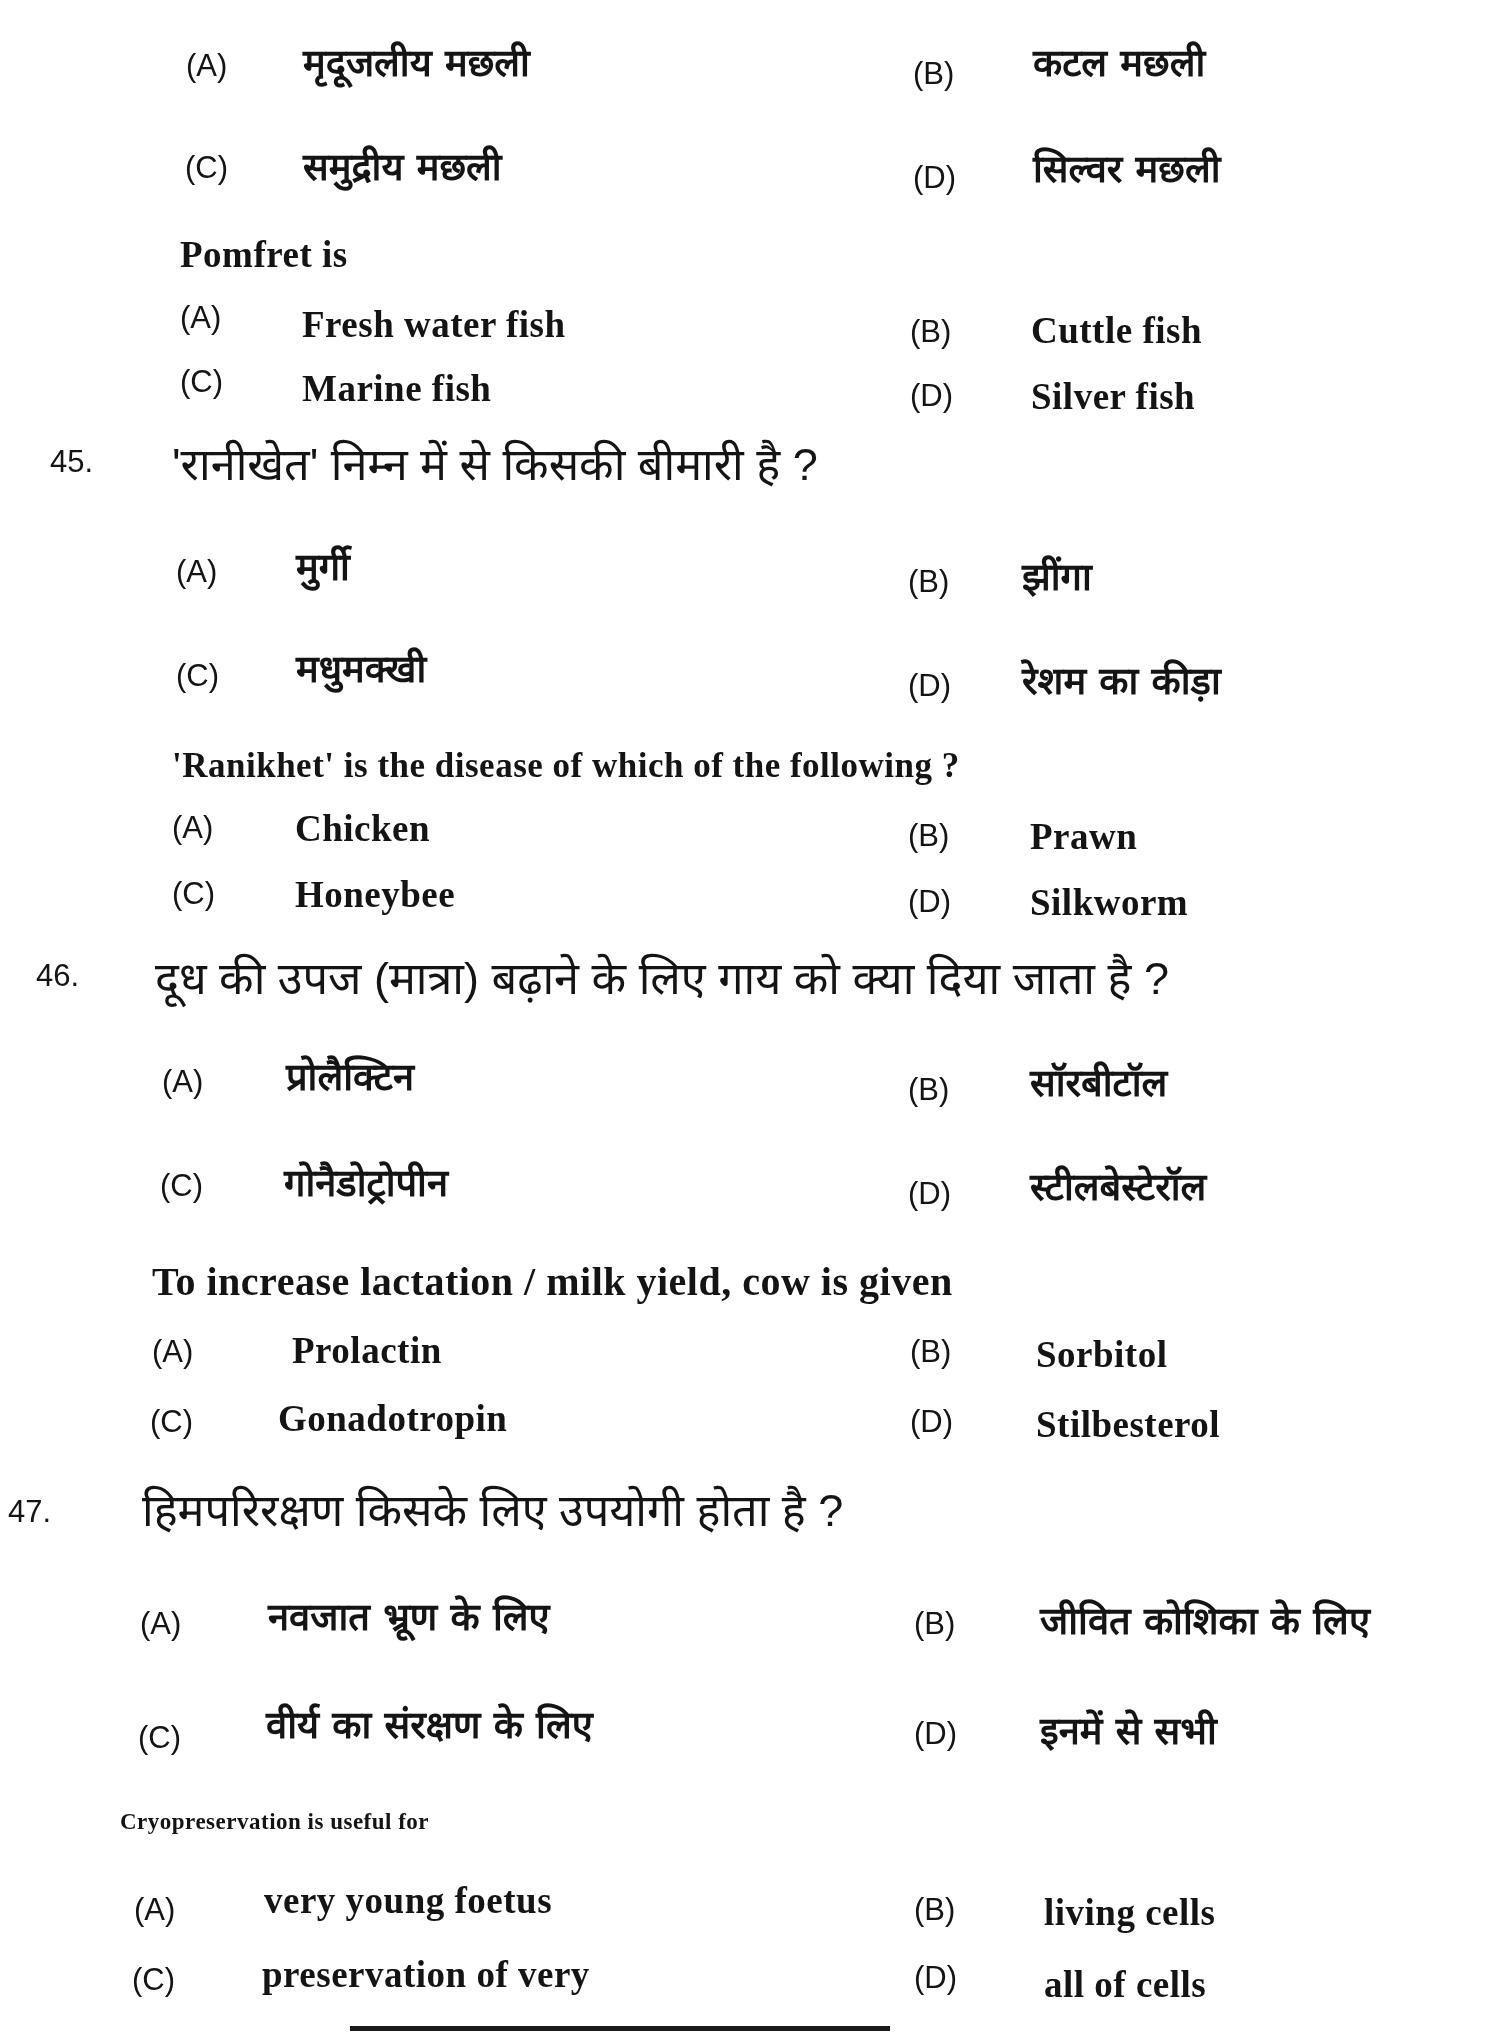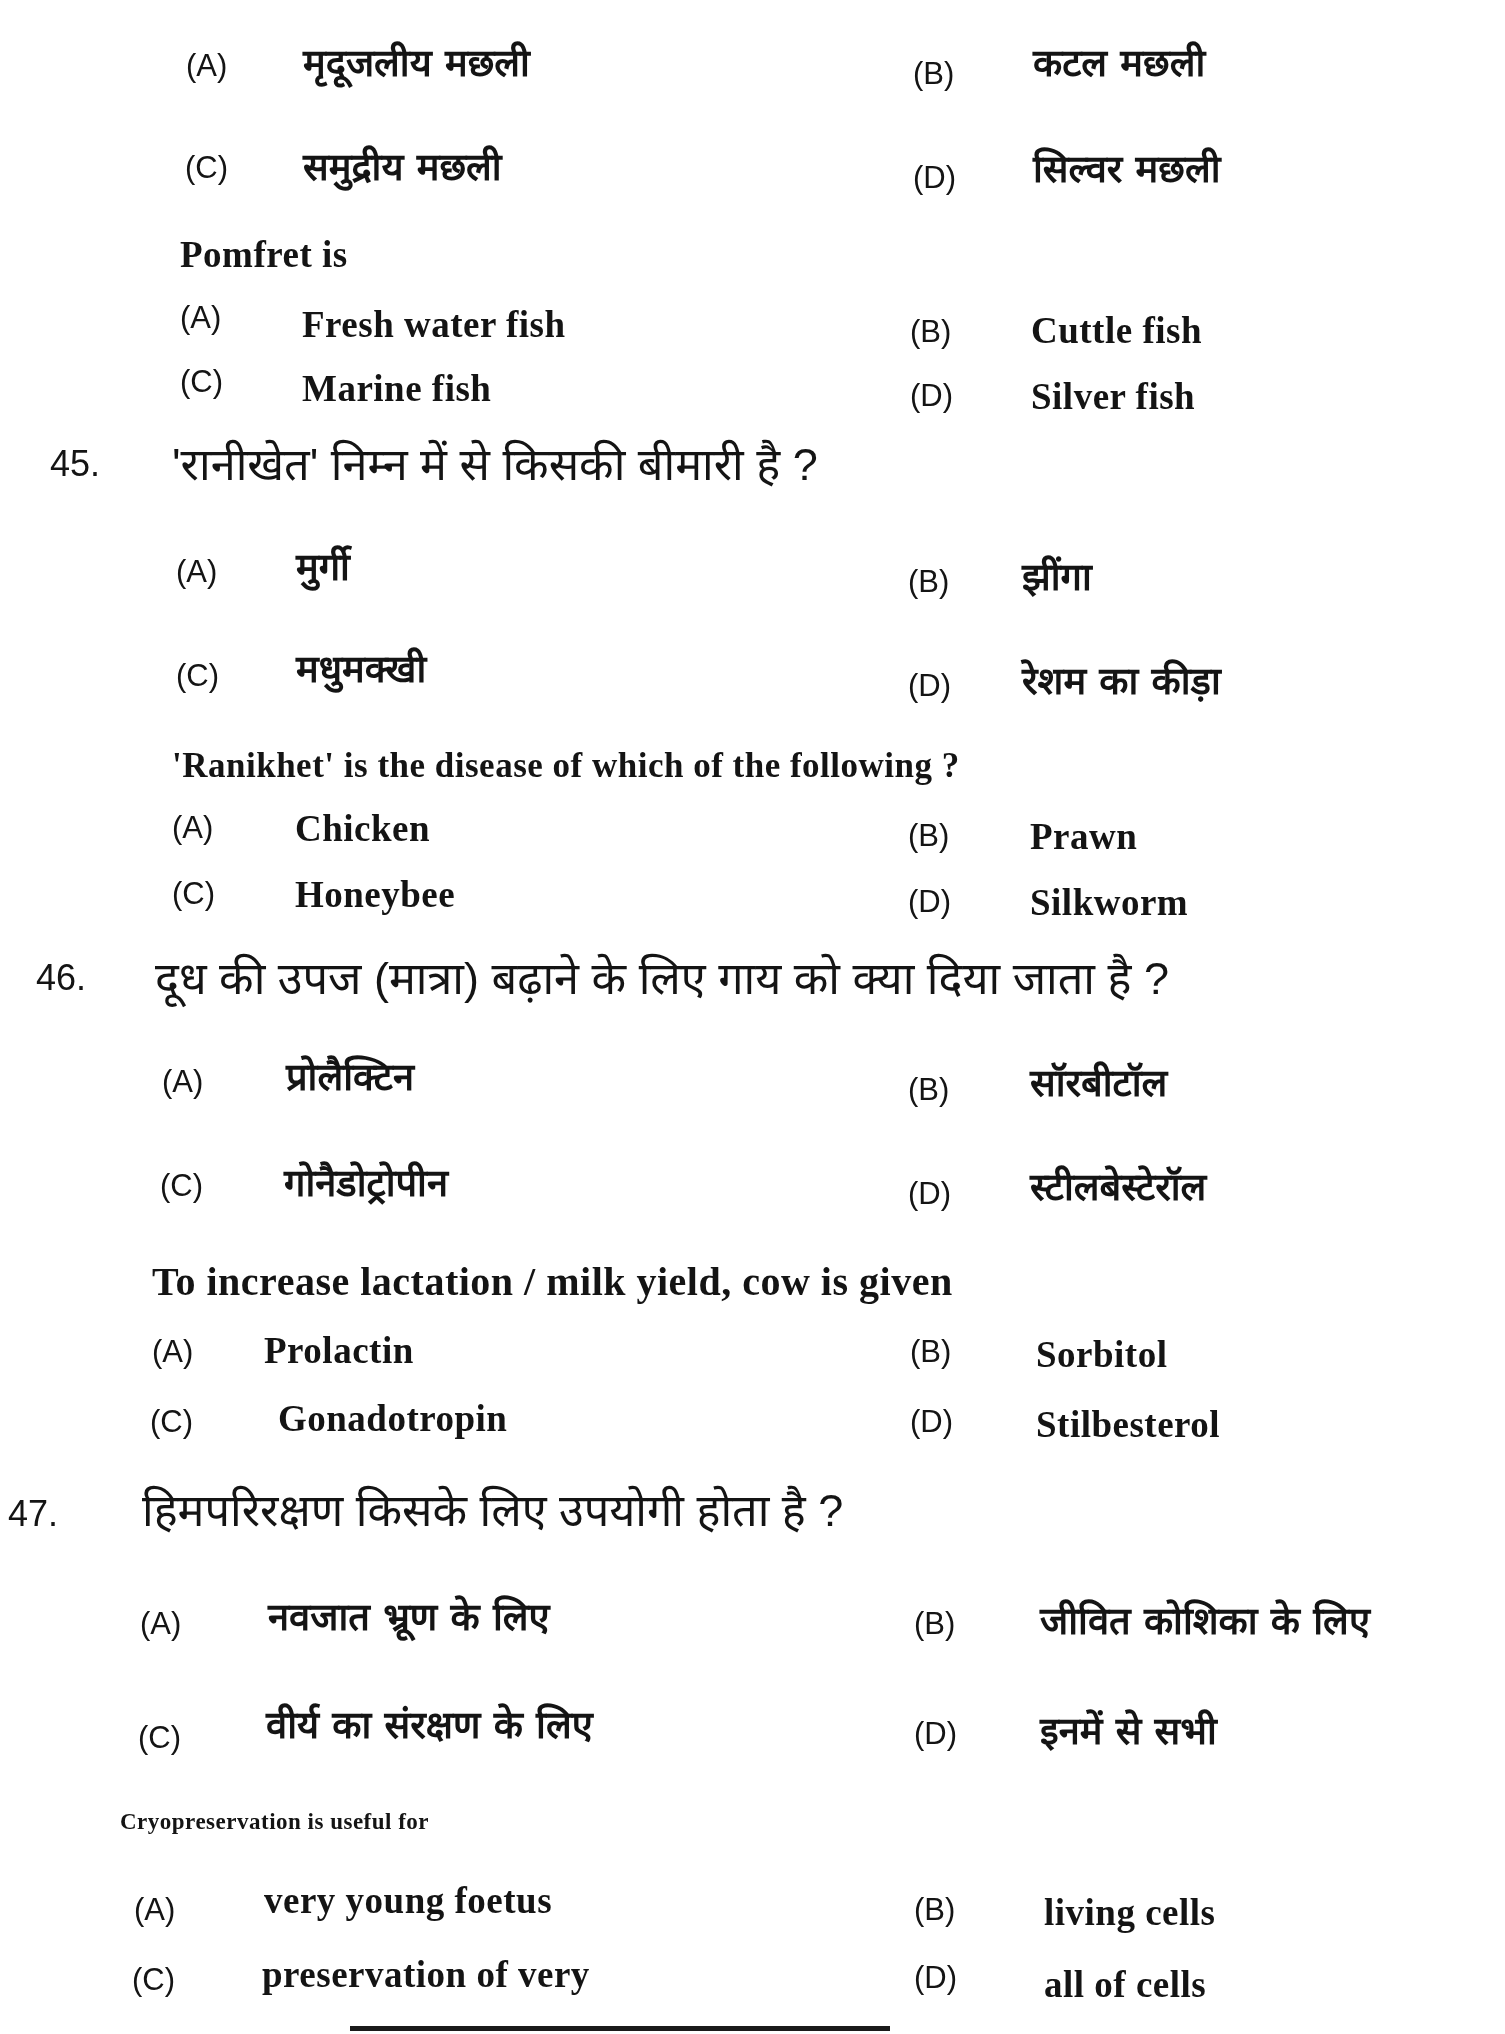--- a/index.html
+++ b/index.html
@@ -3,21 +3,21 @@
 <meta charset="utf-8">
 <style>
   html, body { margin: 0; padding: 0; background: #ffffff; }
   body { width: 1505px; height: 2034px; position: relative; overflow: hidden;
          font-family: "DejaVu Serif", "Liberation Serif", serif; color: #141414; }
   .t { position: absolute; white-space: nowrap; line-height: 1; }
   .lbl { font-family: "Liberation Sans", "DejaVu Sans", sans-serif; font-size: 31px; }
   .hi { font-family: "DejaVu Sans", sans-serif; font-size: 38px; font-weight: bold; }
   .hiq { font-family: Liberation Sans, sans-serif; font-size: 45px; }
   .en { font-family: "Liberation Serif", "DejaVu Serif", serif; font-size: 37px; font-weight: bold; letter-spacing: 0.5px; }
-  .num { font-family: "Liberation Sans", "DejaVu Sans", sans-serif; font-size: 36px; }
+  .num { font-family: "Liberation Sans", "DejaVu Sans", sans-serif; font-size: 31px; }
   .rule { position: absolute; left: 350px; top: 2026px; width: 540px; height: 5px; background: #1a1a1a; }
 </style>
 </head>
 <body>
 
 <div>
   <span class="t lbl" style="left:186px;top:50px">(A)</span>
   <span class="t hi" style="left:303px;top:44px">मृदूजलीय मछली</span>
   <span class="t lbl" style="left:913px;top:58px">(B)</span>
   <span class="t hi" style="left:1033px;top:44px">कटल मछली</span>
@@ -69,21 +69,21 @@
   <span class="t hi" style="left:286px;top:1058px">प्रोलैक्टिन</span>
   <span class="t lbl" style="left:908px;top:1074px">(B)</span>
   <span class="t hi" style="left:1030px;top:1064px">सॉरबीटॉल</span>
   <span class="t lbl" style="left:160px;top:1170px">(C)</span>
   <span class="t hi" style="left:284px;top:1164px">गोनैडोट्रोपीन</span>
   <span class="t lbl" style="left:908px;top:1178px">(D)</span>
   <span class="t hi" style="left:1030px;top:1168px">स्टीलबेस्टेरॉल</span>
 
   <span class="t en" style="left:152px;top:1262px;font-size:40px">To increase lactation / milk yield, cow is given</span>
   <span class="t lbl" style="left:152px;top:1336px">(A)</span>
-  <span class="t en" style="left:264px;top:1332px">Prolactin</span>
+  <span class="t en" style="left:292px;top:1332px">Prolactin</span>
   <span class="t lbl" style="left:910px;top:1336px">(B)</span>
   <span class="t en" style="left:1036px;top:1336px">Sorbitol</span>
   <span class="t lbl" style="left:150px;top:1406px">(C)</span>
   <span class="t en" style="left:278px;top:1400px">Gonadotropin</span>
   <span class="t lbl" style="left:910px;top:1406px">(D)</span>
   <span class="t en" style="left:1036px;top:1406px">Stilbesterol</span>
 </div>
 
 <div>
   <span class="t num" style="left:8px;top:1496px">47.</span>

